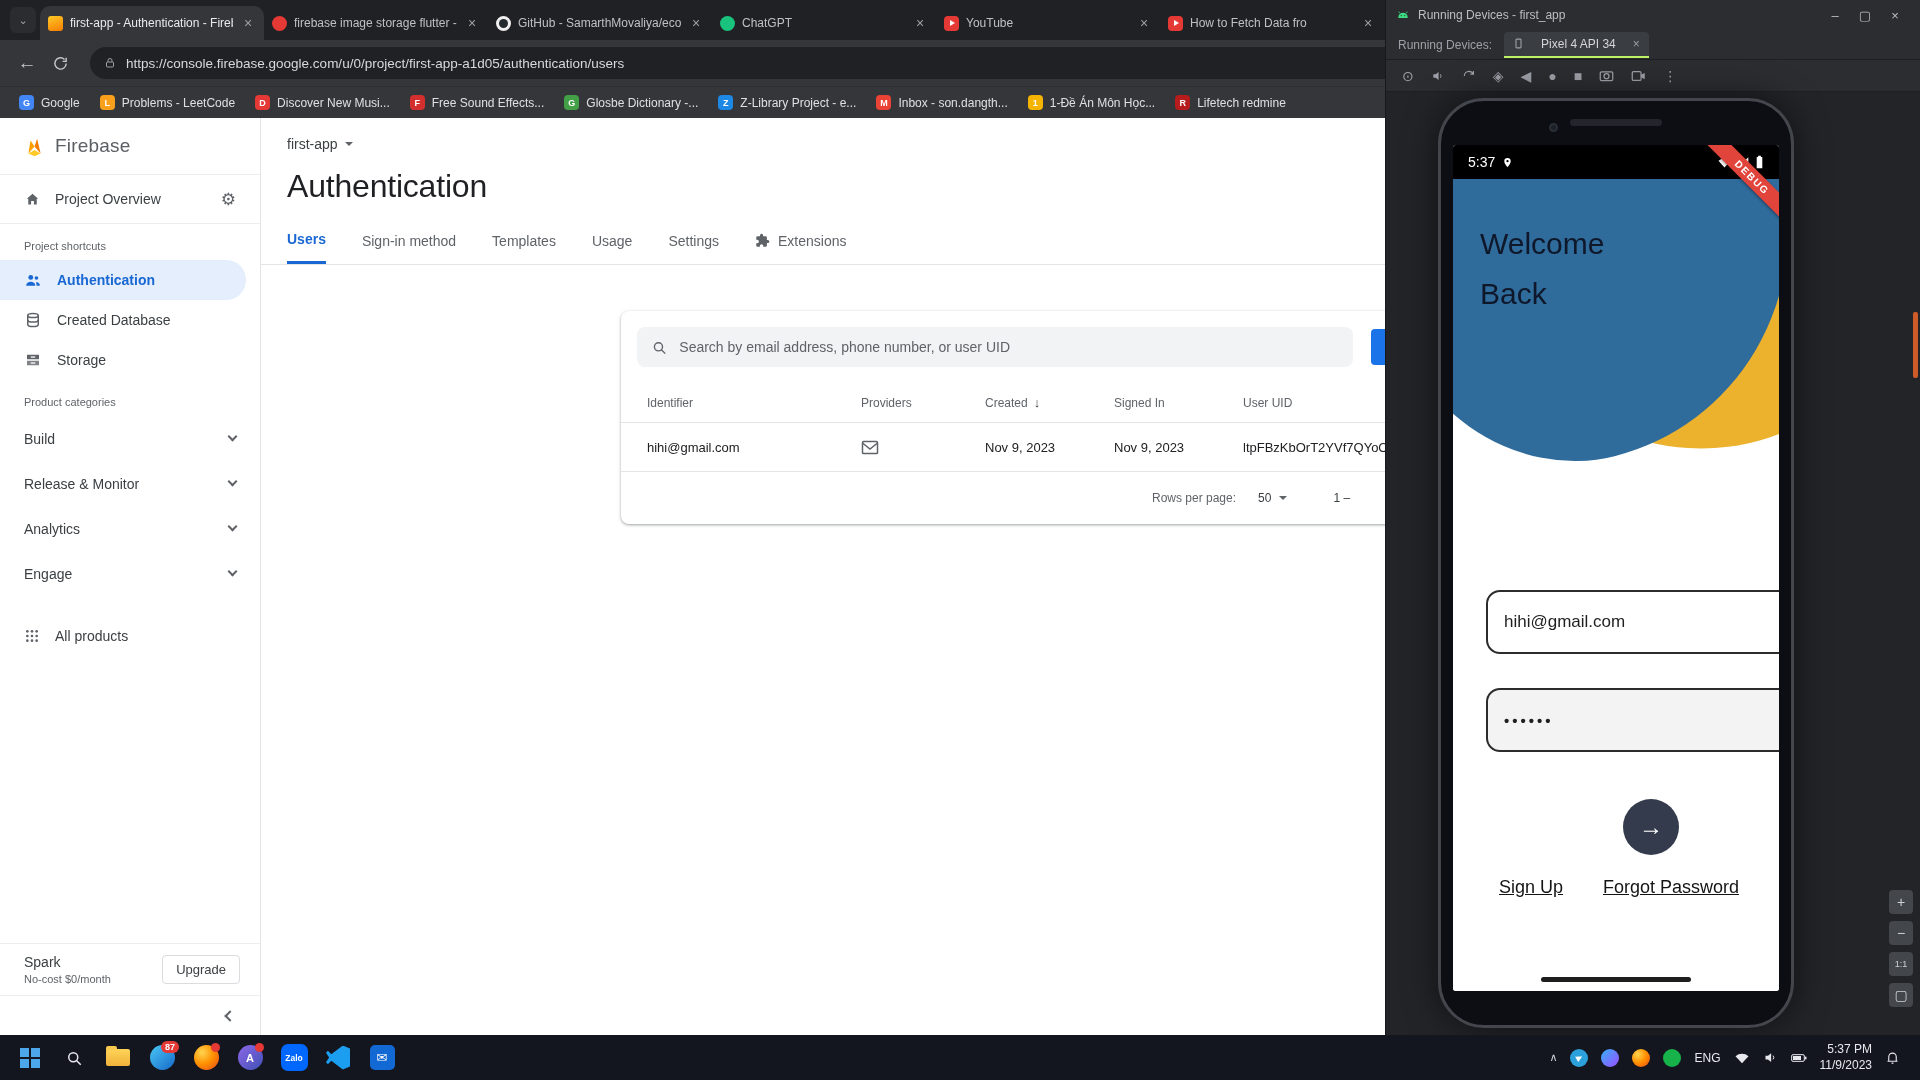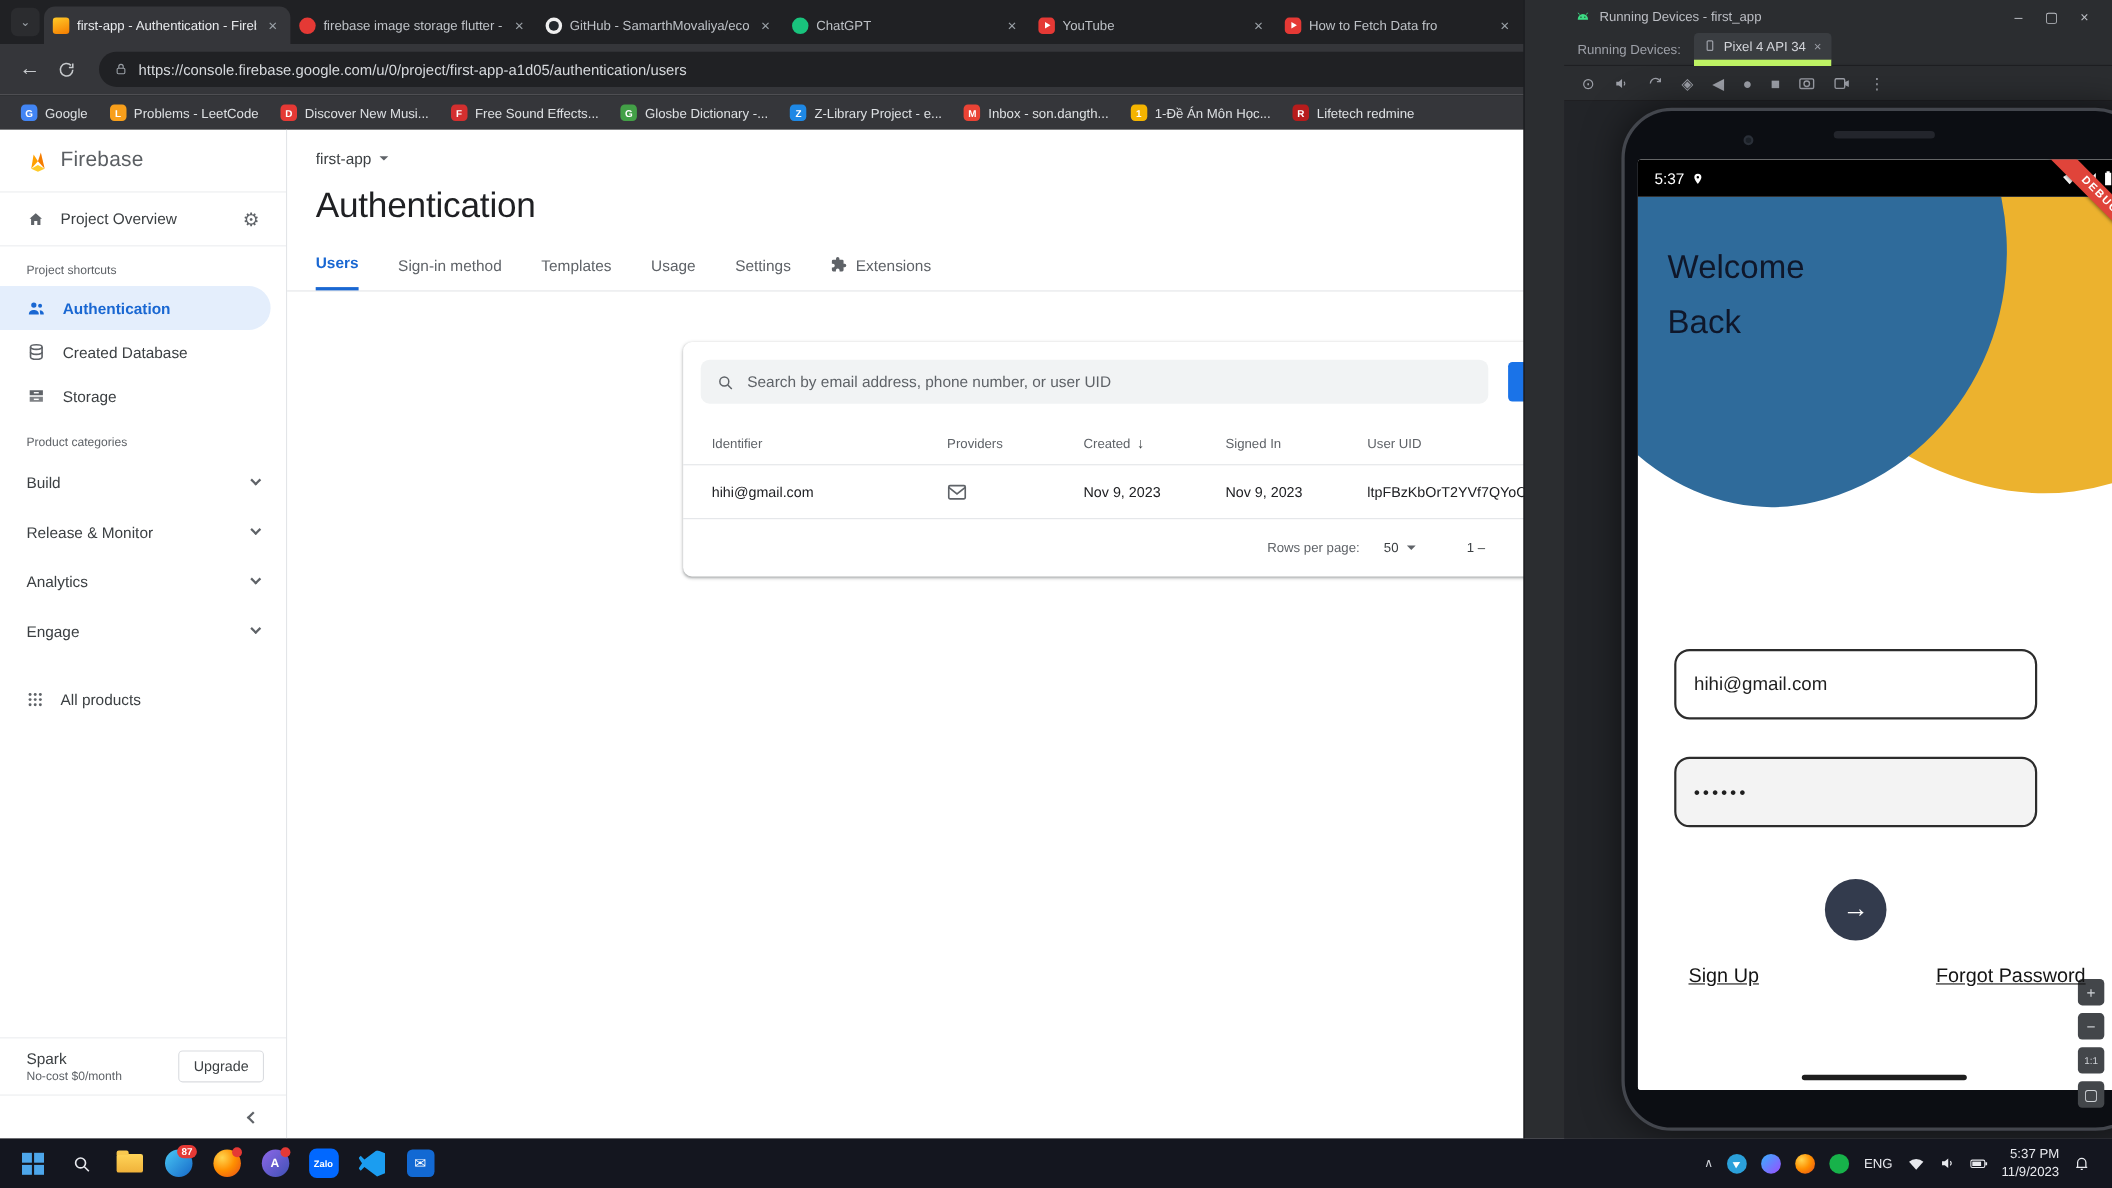--- a/index.html
+++ b/index.html
@@ -69,32 +69,32 @@
   .t-head, .t-row { display:grid; grid-template-columns:214px 124px 129px 129px 1fr; align-items:center; padding-left:26px; }
   .t-head { height:40px; font-size:12px; color:#5f6368; border-bottom:1px solid #e3e5e8; }
   .t-row  { height:49px; font-size:13px; color:#202124; border-bottom:1px solid #e3e5e8; }
   .t-cell { overflow:hidden; white-space:nowrap; }
   .sort { color:#3c4043; font-size:13px; margin-left:6px; }
   .t-foot { height:52px; display:flex; align-items:center; gap:22px; padding-left:531px; font-size:12px; color:#5f6368; white-space:nowrap; }
   .rpp-val { display:flex; align-items:center; gap:8px; color:#3c4043; }
   .range { margin-left:24px; color:#3c4043; }
 
   
-  .emulator { position:absolute; left:1385px; top:0; width:535px; height:1035px; background:#2b2d30; z-index:50; border-left:1px solid #17181b; display:flex; flex-direction:column;padding-left:36px; }
+  .emulator { position:absolute; left:1385px; top:0; width:535px; height:1035px; background:#2b2d30; z-index:50; border-left:1px solid #17181b; display:flex; flex-direction:column; }
   .em-title { height:30px; display:flex; align-items:center; gap:8px; padding:0 10px; color:#bcbec4; font-size:12px; }
   .em-winbtns { margin-left:auto; display:flex; }
   .em-winbtns span { width:30px; text-align:center; color:#bcbec4; font-size:13px; }
   .em-tabs { height:30px; display:flex; align-items:center; gap:12px; padding:0 12px; color:#9da0a8; font-size:12px; border-bottom:1px solid #1e1f22; }
-  .em-devtab { display:flex; align-items:flex-start; gap:7px; background:#3a3d41; border-radius:4px 4px 0 0; padding:5px 9px; color:#d3d5da; border-bottom:6px solid #bef264; }
+  .em-devtab { display:flex; align-items:flex-start; gap:17px; background:#3a3d41; border-radius:4px 4px 0 0; padding:5px 9px; color:#d3d5da; border-bottom:2px solid #bef264; }
   .em-devtab .x { color:#9da0a8; font-size:12px; }
   .em-toolbar { height:32px; display:flex; align-items:center; gap:17px; padding:0 16px; color:#9da0a8; font-size:14px; border-bottom:1px solid #1e1f22; }
   .em-toolbar .tbi { display:flex; align-items:center; }
   .em-stage { flex:1; position:relative; background:#222428; }
 
-  .phone { position:absolute; left:52px; top:6px; width:477px; height:930px; background:#0c0e13; border:3px solid #43464d; border-radius:46px; box-shadow:0 0 34px rgba(0,0,0,.55); }
+  .phone { position:absolute; left:52px; top:6px; width:356px; height:930px; background:#0c0e13; border:3px solid #43464d; border-radius:46px; box-shadow:0 0 34px rgba(0,0,0,.55); }
   .grille { position:absolute; top:18px; left:50%; transform:translateX(-50%); width:92px; height:7px; border-radius:4px; background:#23252c; }
   .cam { position:absolute; top:22px; left:108px; width:9px; height:9px; border-radius:50%; background:#1b2027; border:2px solid #2a2f38; }
   .phone-screen { position:absolute; left:12px; right:12px; top:44px; bottom:34px; background:#fff; overflow:hidden; border-radius:3px; }
   .statusbar { height:34px; background:#000; color:#fff; display:flex; align-items:center; gap:7px; padding:0 15px; font-size:14px; }
   .sb-right { margin-left:auto; display:flex; align-items:center; gap:5px; }
   .debug-ribbon { position:absolute; top:24px; right:-32px; width:118px; transform:rotate(45deg); background:#e0443a; color:#fff; font-size:10px; font-weight:bold; letter-spacing:1.5px; text-align:center; padding:3px 0; z-index:9; box-shadow:0 1px 3px rgba(0,0,0,.4); }
 
   .app { position:absolute; top:34px; left:0; right:0; bottom:0; background:#fff; overflow:hidden; }
   .blob-cyan { position:absolute; left:-26px; top:-38px; width:200px; height:170px; background:#41b0d5; border-radius:50%; transform:rotate(18deg); z-index:1; }
   .blob-yellow { position:absolute; right:-118px; top:-84px; width:430px; height:350px; background:#ecb22e; border-radius:45% 55% 48% 52% / 52% 45% 55% 48%; transform:rotate(14deg); z-index:2; }

